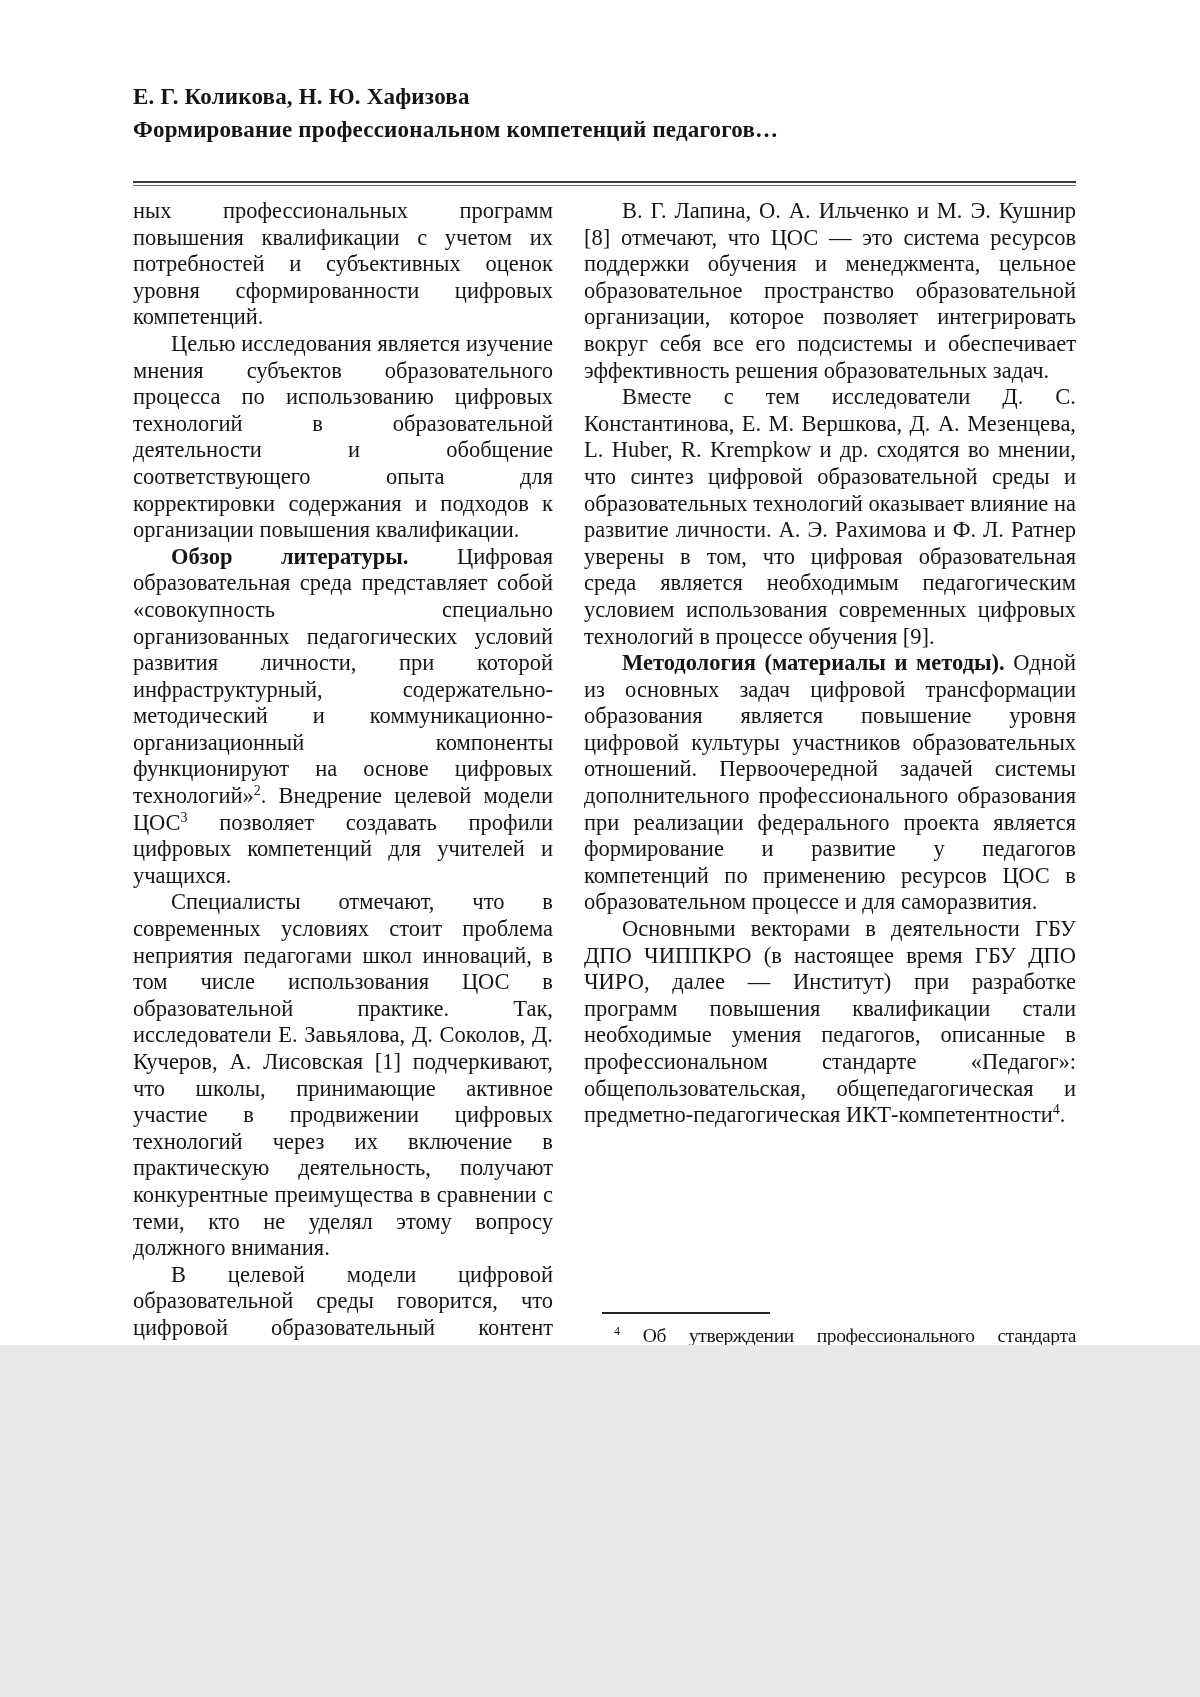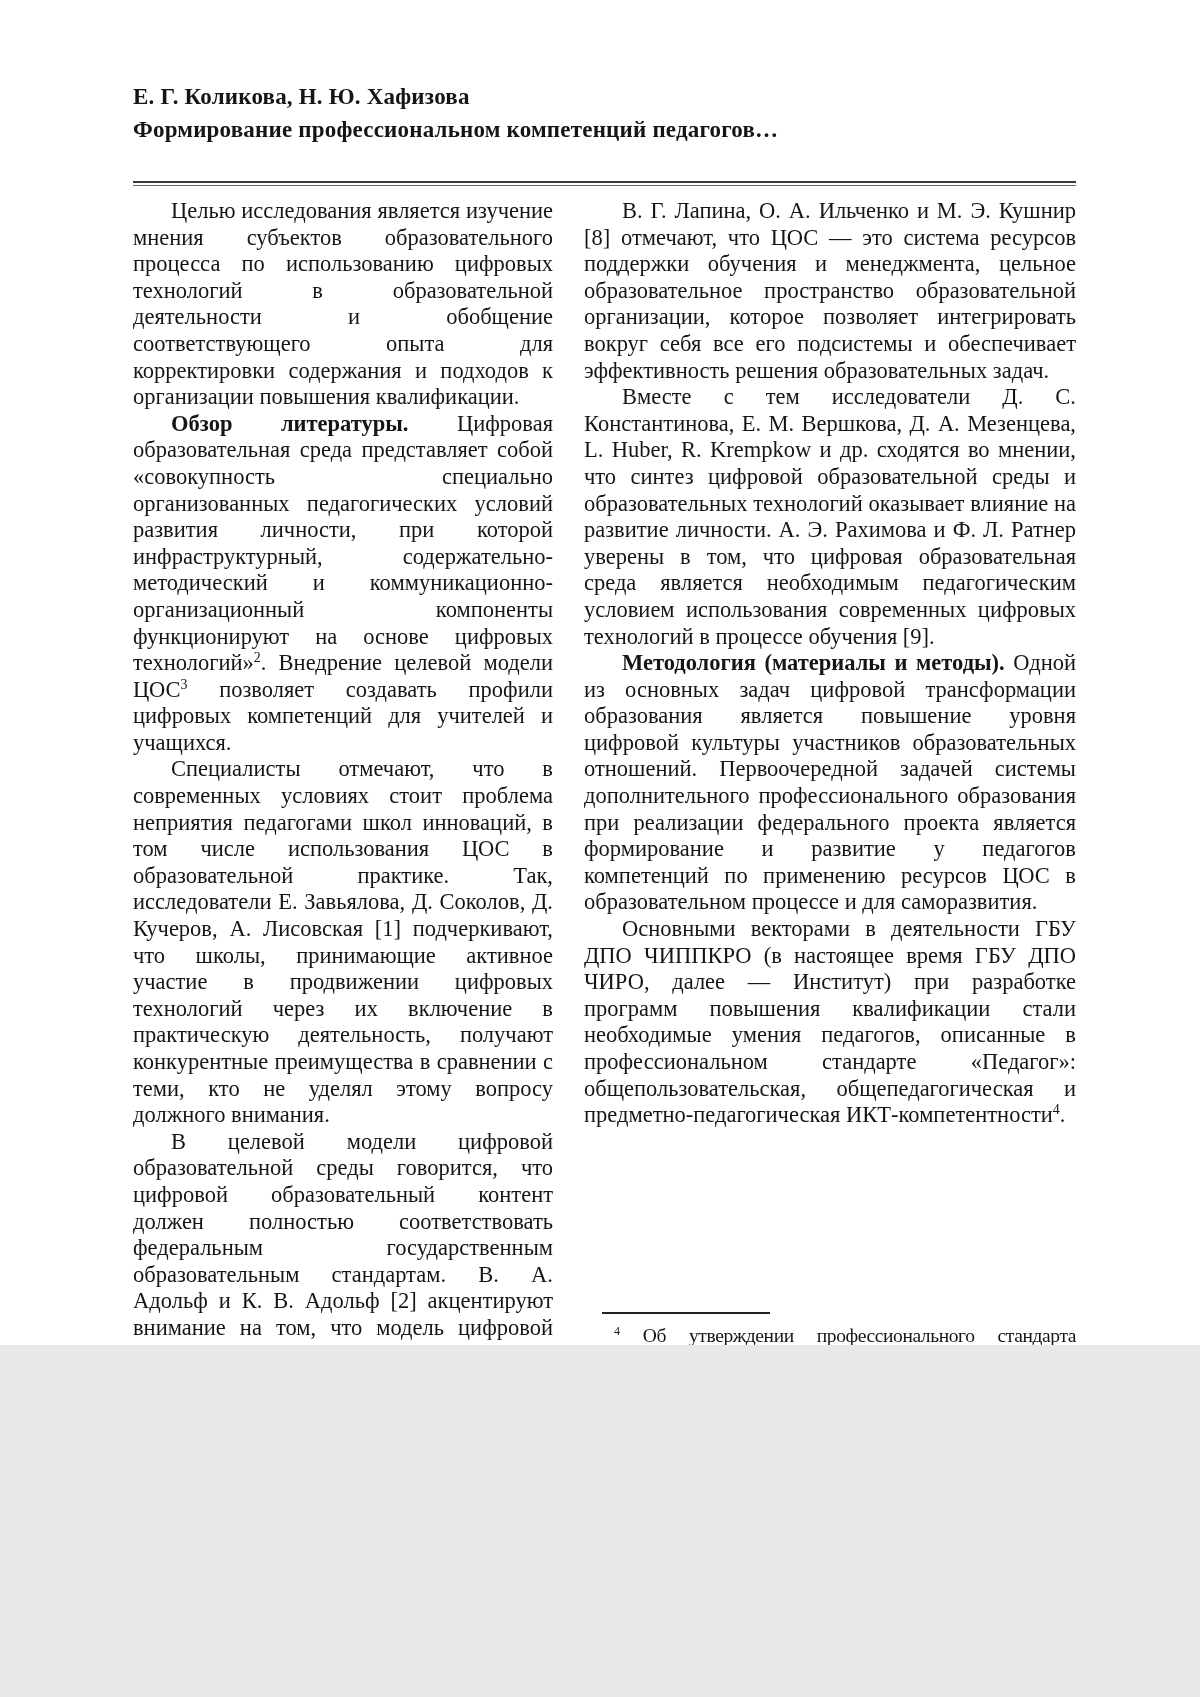--- a/index.html
+++ b/index.html
@@ -74,20 +74,21 @@
 
   <div class="authors">Е. Г. Коликова, Н. Ю. Хафизова</div>
   <div class="running-title">Формирование профессиональном компетенций педагогов…</div>
 
 
   <div class="rule header"></div>
 
   <div class="columns">
     <div class="col left">
       <div>
+          <p class="para no-indent"><span>ных профессиональных программ повышения квалификации с учетом их потребностей и субъективных оценок уровня сформированности цифровых компетенций.</span></p>
           <p class="para"><span>Целью исследования является изучение мнения субъектов образовательного процесса по использованию цифровых технологий в образовательной деятельности и обобщение соответствующего опыта для корректировки содержания и подходов к организации повышения квалификации.</span></p>
           <p class="para"><b>Обзор литературы.</b><span> Цифровая образовательная среда представляет собой «совокупность специально организованных педагогических условий развития личности, при которой инфраструктурный, содержательно-методический и коммуникационно-организационный компоненты функционируют на основе цифровых технологий»</span><sup>2</sup><span>. Внедрение целевой модели ЦОС</span><sup>3</sup><span> позволяет создавать профили цифровых компетенций для учителей и учащихся.</span></p>
           <p class="para"><span>Специалисты отмечают, что в современных условиях стоит проблема неприятия педагогами школ инноваций, в том числе использования ЦОС в образовательной практике. Так, исследователи Е. Завьялова, Д. Соколов, Д. Кучеров, А. Лисовская [1] подчеркивают, что школы, принимающие активное участие в продвижении цифровых технологий через их включение в практическую деятельность, получают конкурентные преимущества в сравнении с теми, кто не уделял этому вопросу должного внимания.</span></p>
           <p class="para"><span>В целевой модели цифровой образовательной среды говорится, что цифровой образовательный контент должен полностью соответствовать федеральным государственным образовательным стандартам. В. А. Адольф и К. В. Адольф [2] акцентируют внимание на том, что модель цифровой образовательной среды школы должна учитывать риски внедрения цифровых технологий в образовательное пространство.</span></p>
         </div>
 
     </div>
     <div class="col right">
       <div>
           <p class="para"><span>В. Г. Лапина, О. А. Ильченко и М. Э. Кушнир [8] отмечают, что ЦОС — это система ресурсов поддержки обучения и менеджмента, цельное образовательное пространство образовательной организации, которое позволяет интегрировать вокруг себя все его подсистемы и обеспечивает эффективность решения образовательных задач.</span></p>

